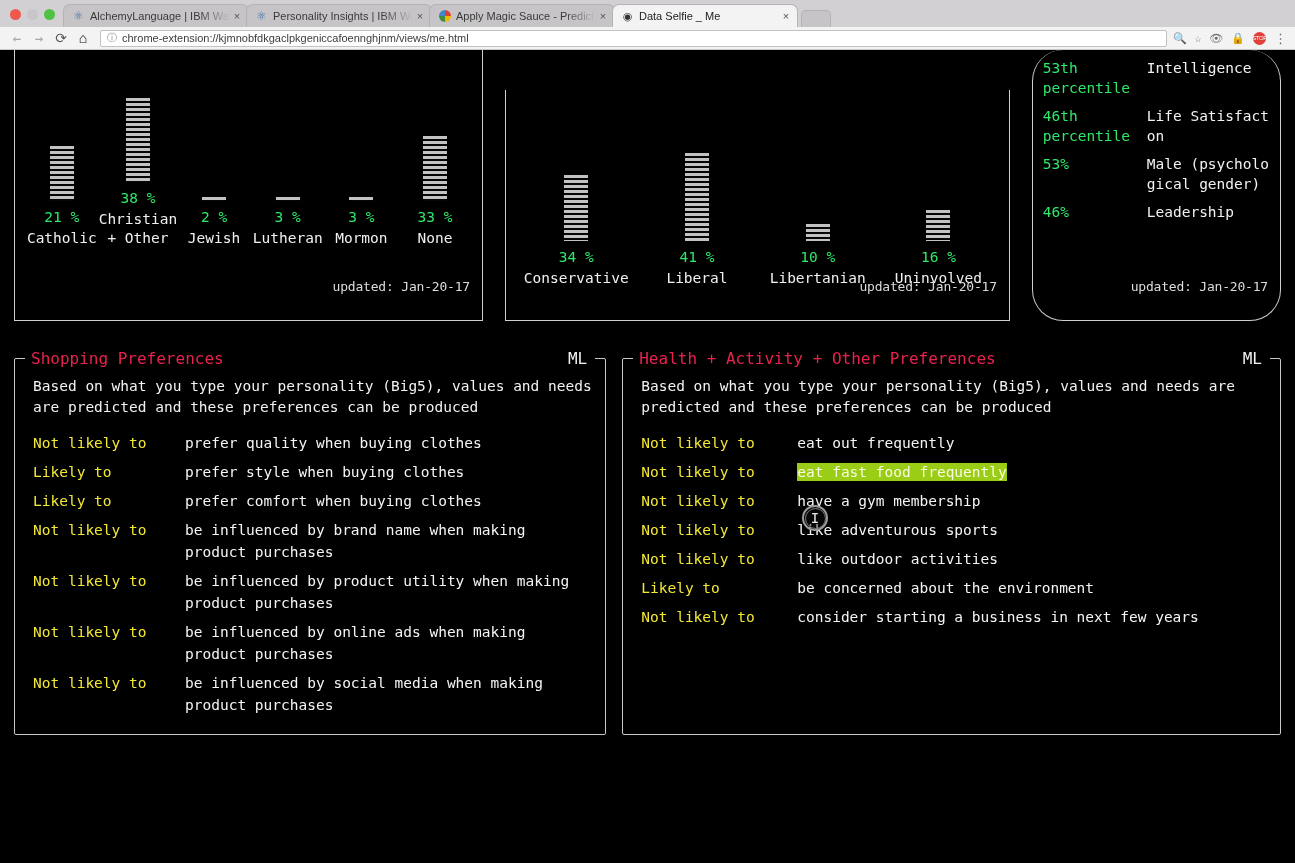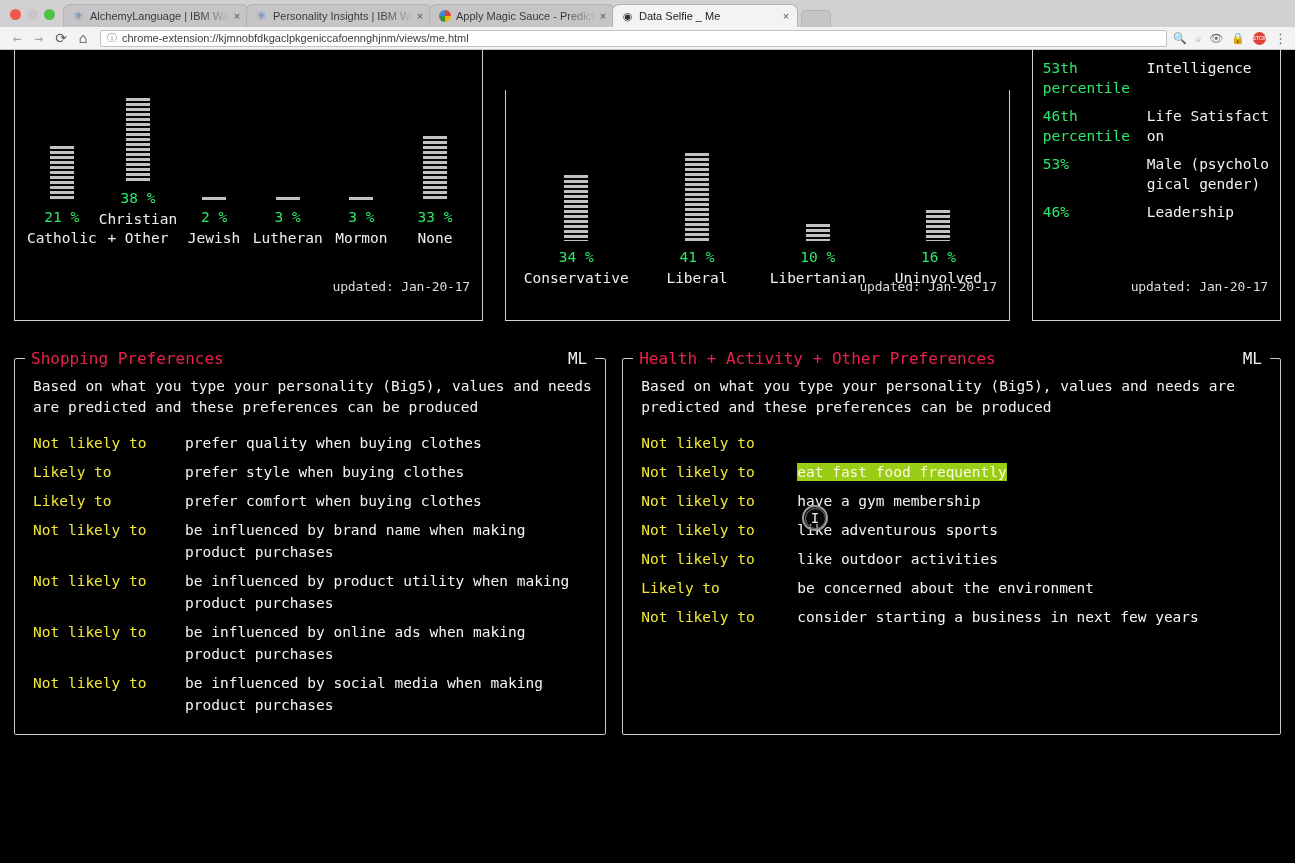--- a/index.html
+++ b/index.html
@@ -92,21 +92,21 @@
   .top-row {
     display: flex; gap: 22px; padding: 0 14px;
     height: 271px; align-items: stretch;
   }
   .card {
     border: 1px solid #cfcfcf; border-top: none;
     position: relative; background: #000; padding: 8px 10px 0 10px;
   }
   .card.religion { width: 494px; }
   .card.politics { width: 532px; margin-top: 40px; }
-  .card.traits   { width: 262px; }
+  .card.traits   { width: 262px; border-radius: 31px; }
 
   .updated {
     position: absolute; right: 12px; bottom: 26px;
     color: #dcdcdc; font-size: 13px; letter-spacing: -0.2px;
   }
 
   
   .chart { display: flex; align-items: flex-end; height: 190px; padding-top: 10px; }
   .bar-col { flex: 1 1 0; display: flex; flex-direction: column; align-items: center; justify-content: space-between; }
   .bar {
@@ -380,20 +380,21 @@
 
     <fieldset class="panel health">
       <legend class="panel-legend">
         <span>Health + Activity + Other Preferences</span>
         <span class="legend-ml">ML</span>
       </legend>
       <div class="panel-desc">Based on what you type your personality (Big5), values and needs are predicted and these preferences can be produced</div>
 
       <div class="pref-item">
         <div class="pref-like wide">Not likely to</div>
+        <div class="pref-text">eat out frequently</div>
       </div>
       <div class="pref-item">
         <div class="pref-like wide">Not likely to</div>
         <div class="pref-text"><span class="hl">eat fast food frequently</span></div>
       </div>
       <div class="pref-item">
         <div class="pref-like wide">Not likely to</div>
         <div class="pref-text">have a gym membership</div>
       </div>
       <div class="pref-item">

